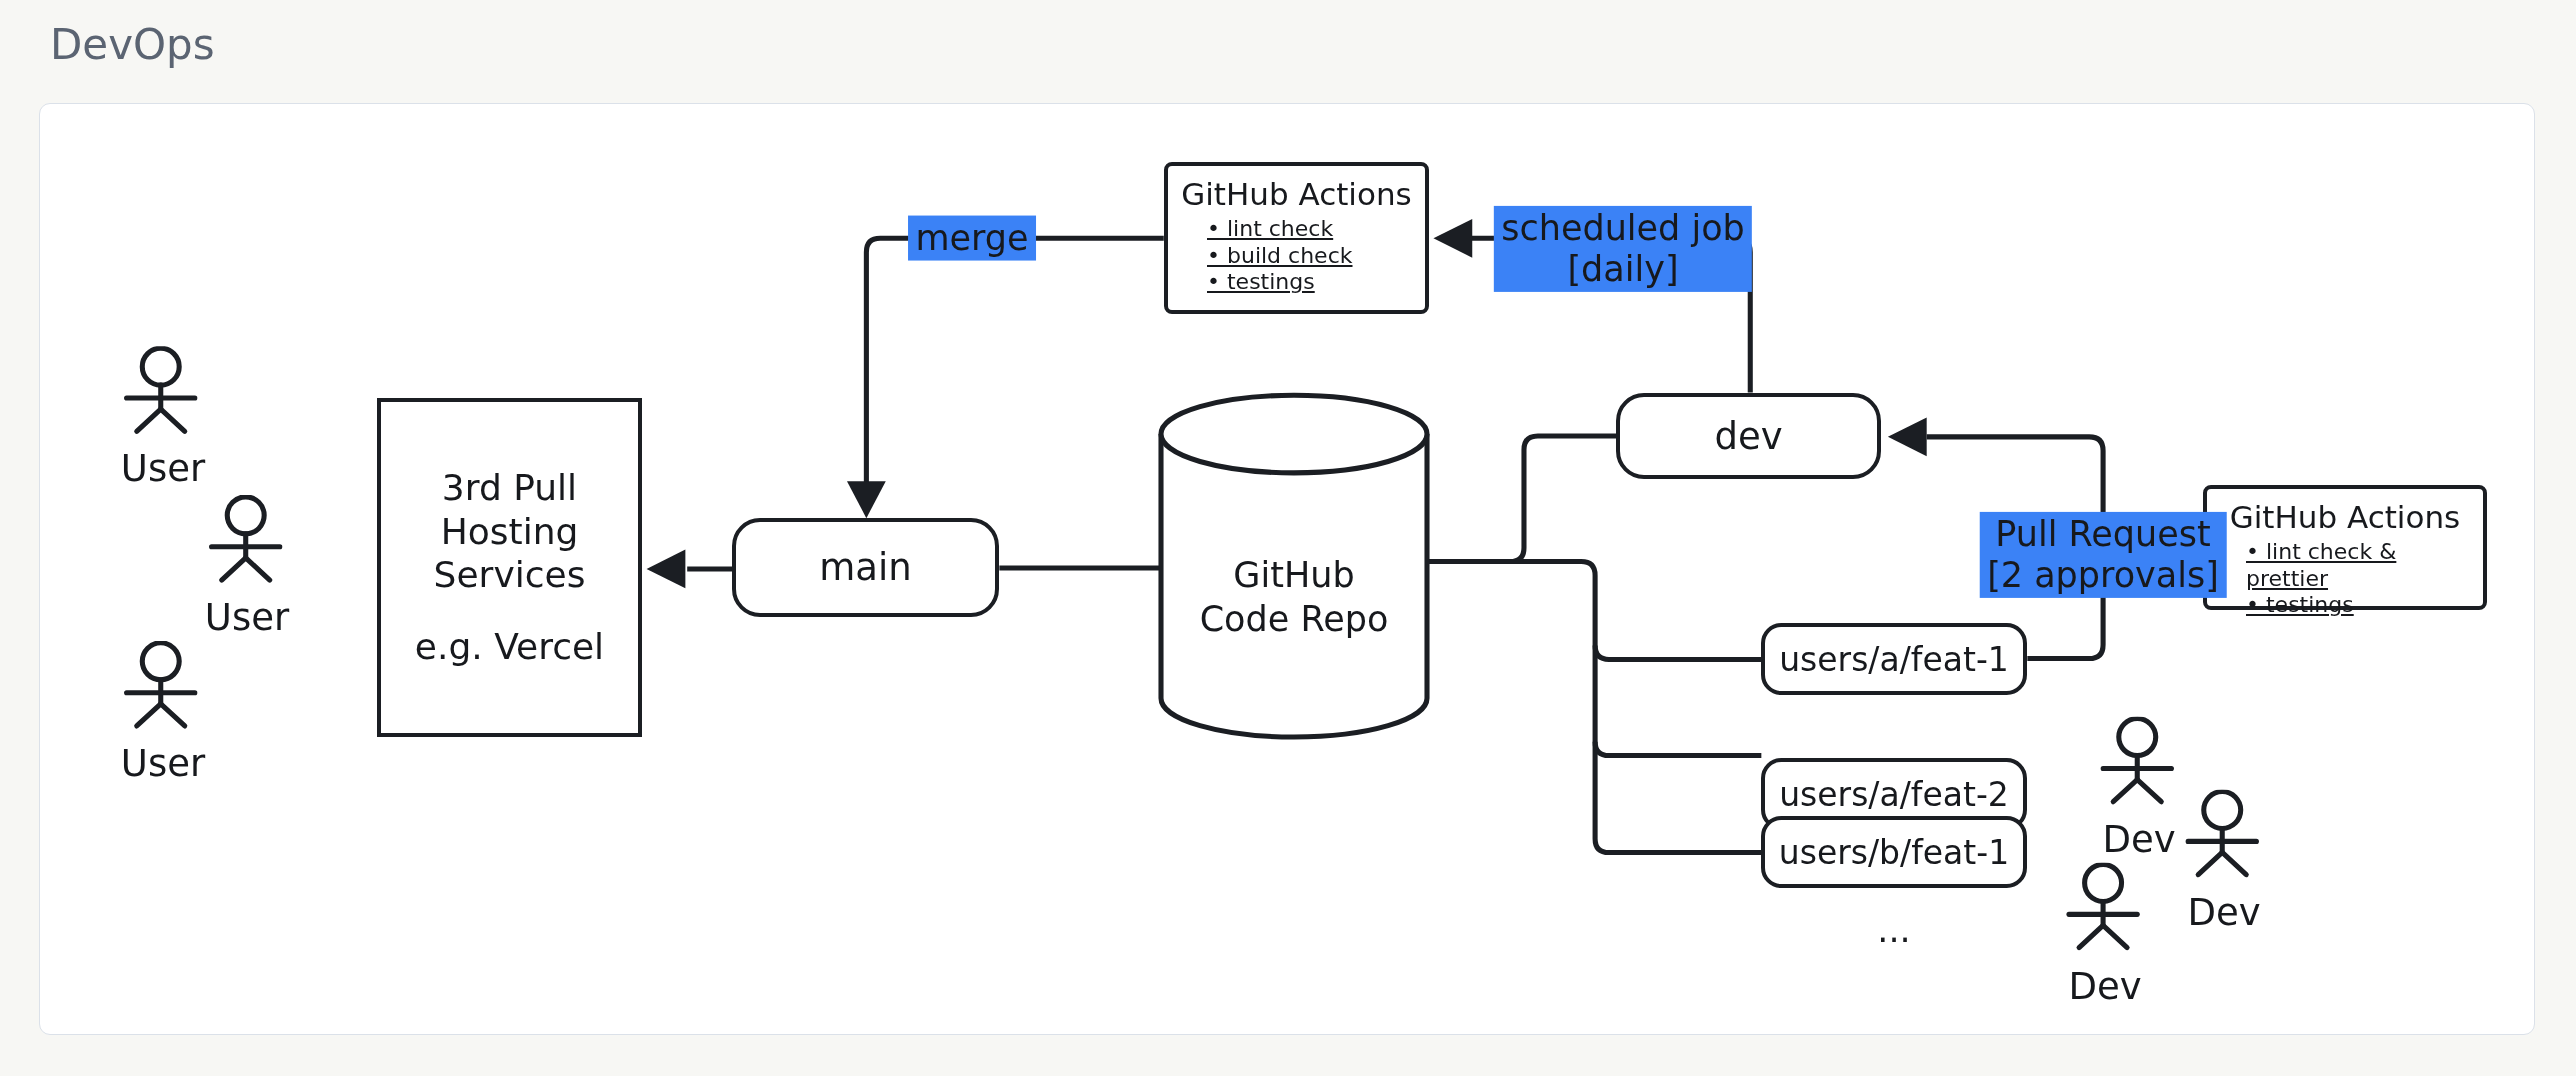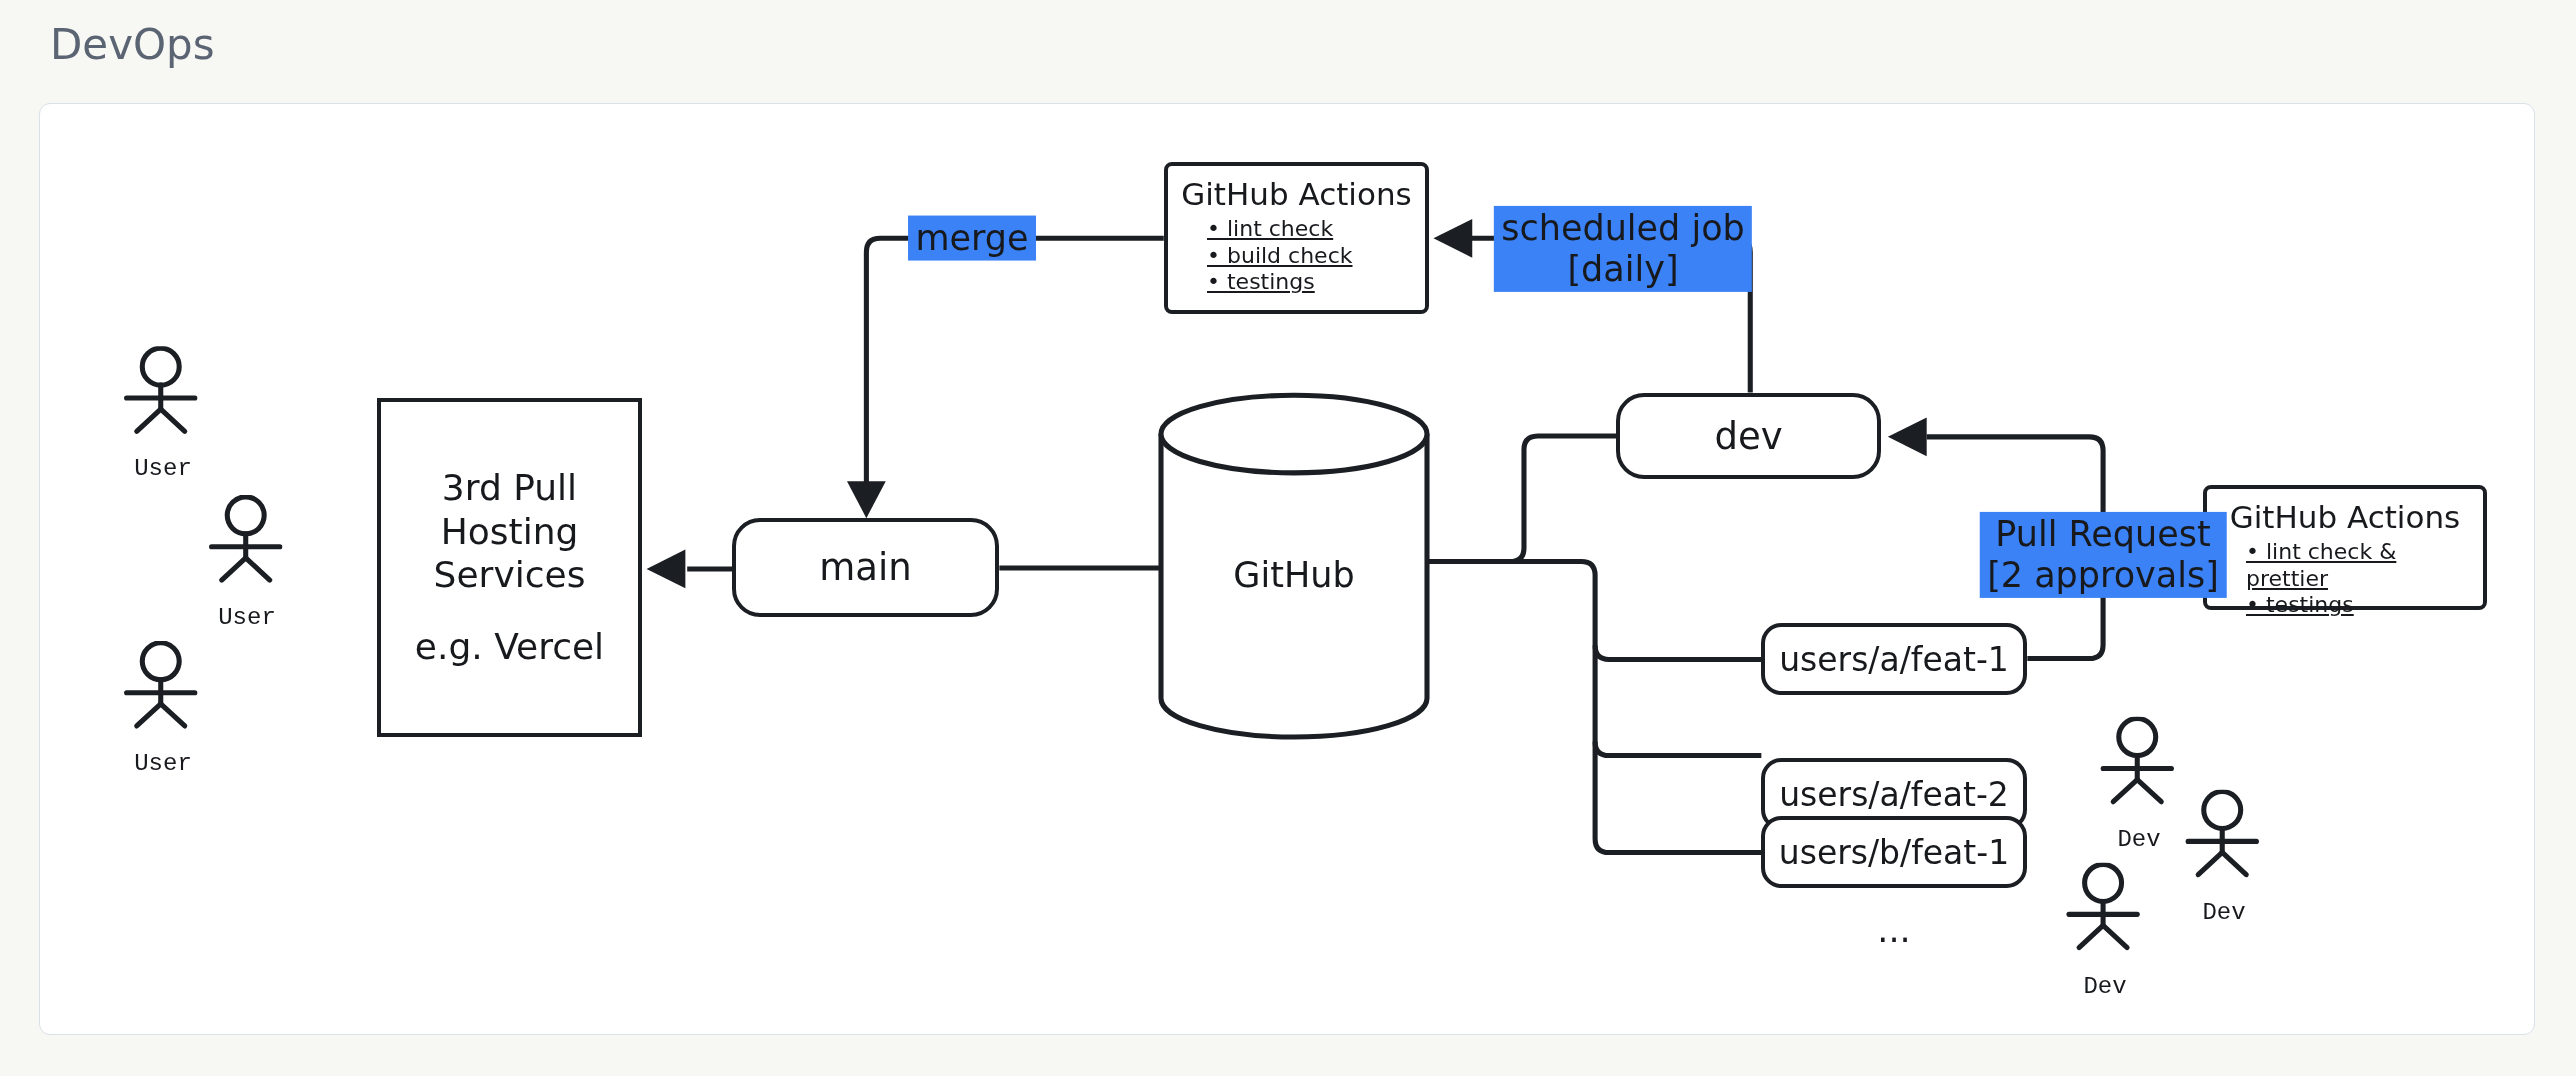--- a/index.html
+++ b/index.html
@@ -52,21 +52,21 @@
     position:absolute;left:1848px;top:910px;width:92px;
     text-align:center;font-size:35px;
   }
   .edge-label{
     position:absolute;transform:translate(-50%,-50%);
     background:#3b82f6;text-align:center;
     font-size:35px;line-height:1.18;padding:1.8px 7.4px;white-space:nowrap;
   }
   .actor-label{
     position:absolute;transform:translate(-50%,-50%);
-    font-size:24px;white-space:nowrap;font-family:Liberation Mono, monospace;
+    font-size:37px;white-space:nowrap;
   }
 </style>
 </head>
 <body>
 
 <div class="page-title">DevOps</div>
 
 <div class="panel"></div>
 
 <svg class="canvas" viewBox="0 0 2789 1165">
@@ -130,20 +130,21 @@
 <div class="node rounded" style="left:732px;top:518px;width:267px;height:99px;">
   <div class="lbl">main</div>
 </div>
 
 <div class="node rounded" style="left:1616px;top:393px;width:265px;height:86px;">
   <div class="lbl">dev</div>
 </div>
 
 <div class="repo-label">
   <div>GitHub</div>
+  <div>Code Repo</div>
 </div>
 
 <div class="node feat" style="left:1761px;top:623px;width:266px;height:72px;justify-content:center;">
   <div class="lbl">users/a/feat-1</div>
 </div>
 <div class="node feat" style="left:1761px;top:719px;width:266px;height:72px;margin-top:39px;">
   <div class="lbl">users/a/feat-2</div>
 </div>
 <div class="node feat" style="left:1761px;top:816px;width:266px;height:72px;">
   <div class="lbl">users/b/feat-1</div>

